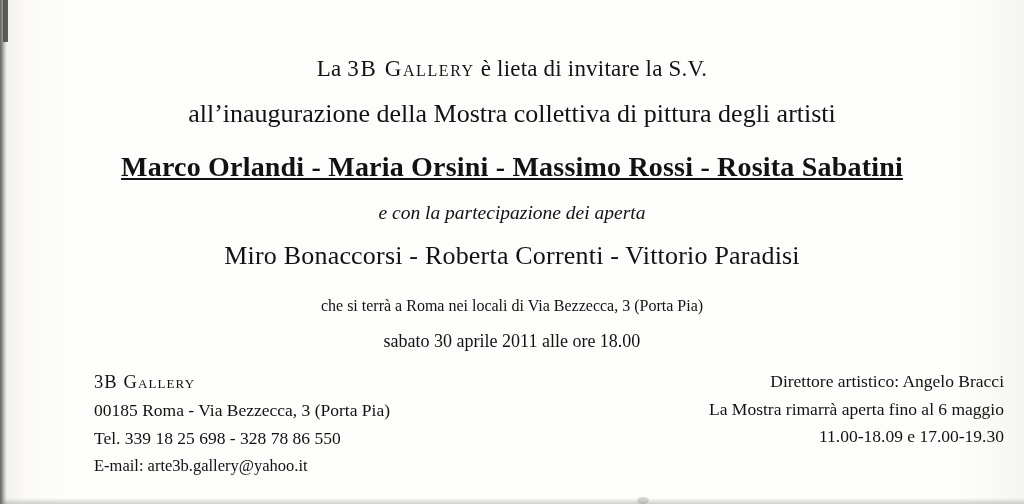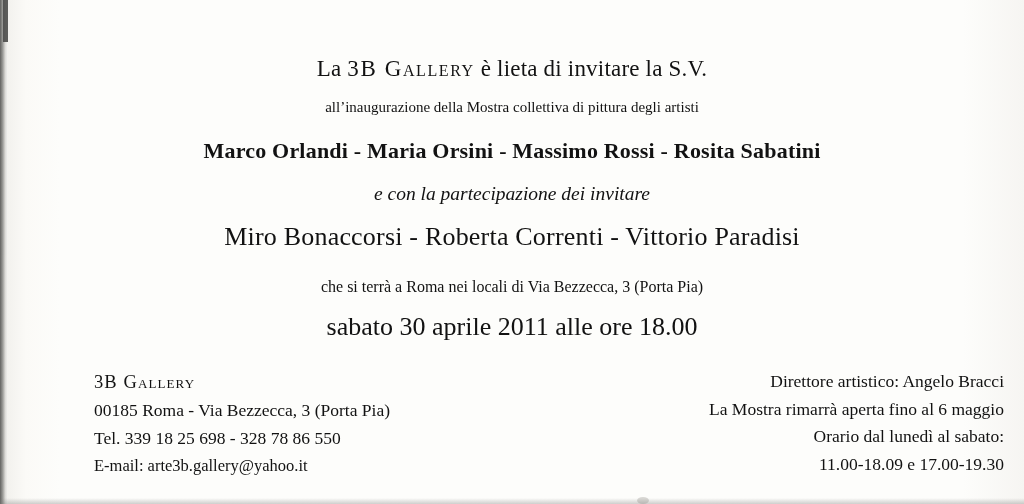--- a/index.html
+++ b/index.html
@@ -63,46 +63,47 @@
     font-size: 23px;
     letter-spacing: .2px;
   }
   .gallery-name {
     font-variant: small-caps;
     letter-spacing: 1.6px;
     font-size: 23px;
   }
   .line-sub {
     margin-top: 17px;
-    font-size: 15px;
+    font-size: 26px;
   }
   .artists-main {
     margin-top: 22px;
-    font-size: 22px;
+    font-size: 28px;
     font-weight: bold;
     letter-spacing: .2px;
+    text-decoration: underline;
   }
   .line-italic {
     margin-top: 19px;
     font-size: 19.5px;
     font-style: italic;
   }
   .artists-second {
     margin-top: 17px;
     font-size: 26px;
     font-weight: normal;
     letter-spacing: .2px;
   }
   .line-venue {
     margin-top: 26px;
     font-size: 16px;
   }
   .line-date {
     margin-top: 16px;
-    font-size: 26px;
+    font-size: 18px;
   }
   .footer {
     position: absolute;
     left: 0;
     top: 368px;
     width: 1024px;
     display: flex;
     justify-content: flex-start;
     font-size: 17.5px;
     line-height: 1.58;
@@ -153,39 +154,38 @@
   <div class="center line-head">
     <span>La</span>
     <span class="gallery-name">3B Gallery</span>
     <span>è lieta di invitare la S.V.</span>
   </div>
 
   <div class="center line-sub">all’inaugurazione della Mostra collettiva di pittura degli artisti</div>
 
   <div class="center artists-main">Marco Orlandi - Maria Orsini - Massimo Rossi - Rosita Sabatini</div>
 
-  <div class="center line-italic">e con la partecipazione dei invitare</div>
+  <div class="center line-italic">e con la partecipazione dei aperta</div>
 
   <div class="center artists-second">Miro Bonaccorsi - Roberta Correnti - Vittorio Paradisi</div>
 
   <div class="center line-venue">che si terrà a Roma nei locali di Via Bezzecca, 3 (Porta Pia)</div>
 
   <div class="center line-date">sabato 30 aprile 2011 alle ore 18.00</div>
 
   <div class="footer">
     <div class="footer-left">
       <div class="footer-title footer-line">3B Gallery</div>
       <div class="footer-line">00185 Roma - Via Bezzecca, 3 (Porta Pia)</div>
       <div class="footer-line">Tel.  339 18 25 698 - 328 78 86 550</div>
       <div class="footer-line email">E-mail: arte3b.gallery@yahoo.it</div>
     </div>
     <div class="footer-right">
       <div class="footer-line">Direttore artistico:  Angelo Bracci</div>
       <div class="footer-line footer-italic">La Mostra rimarrà aperta fino al 6 maggio</div>
-      <div class="footer-line">Orario dal lunedì al sabato:</div>
       <div class="footer-line">11.00-18.09 e 17.00-19.30</div>
     </div>
   </div>
 
 </div>
 
 <div class="blemish"></div>
 <div class="bottom-shadow"></div>
 
 </body></html>

